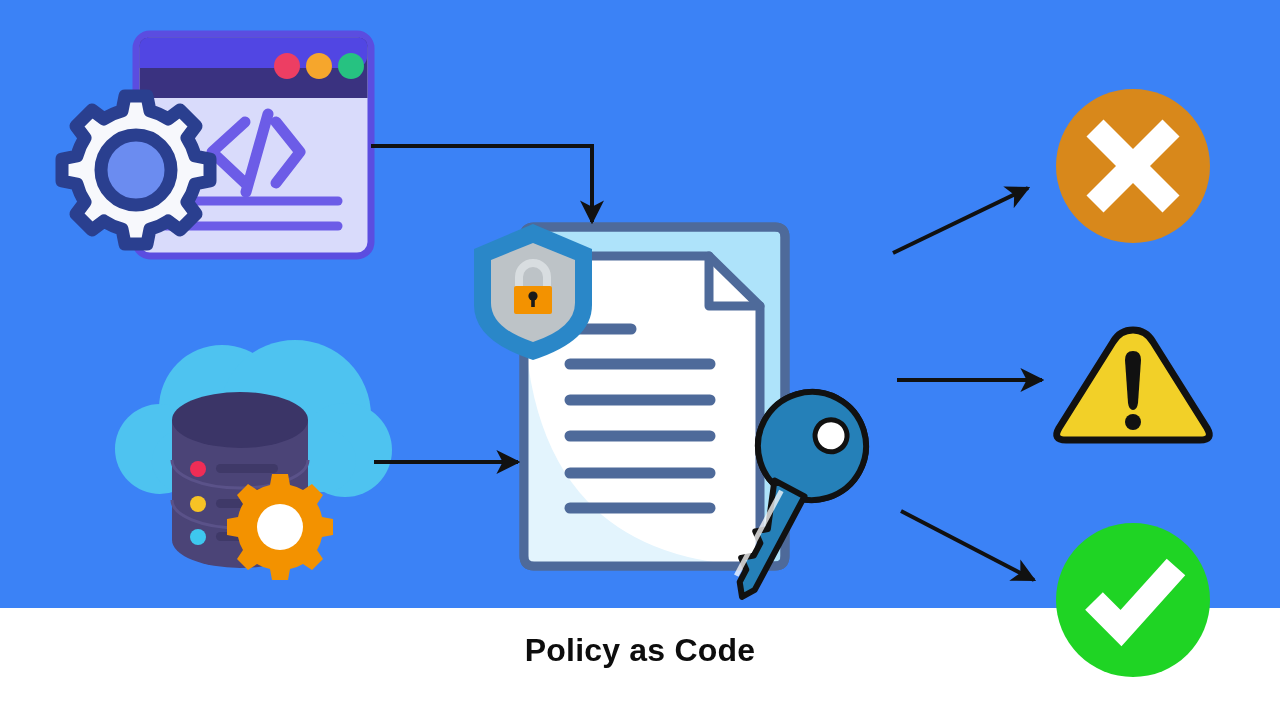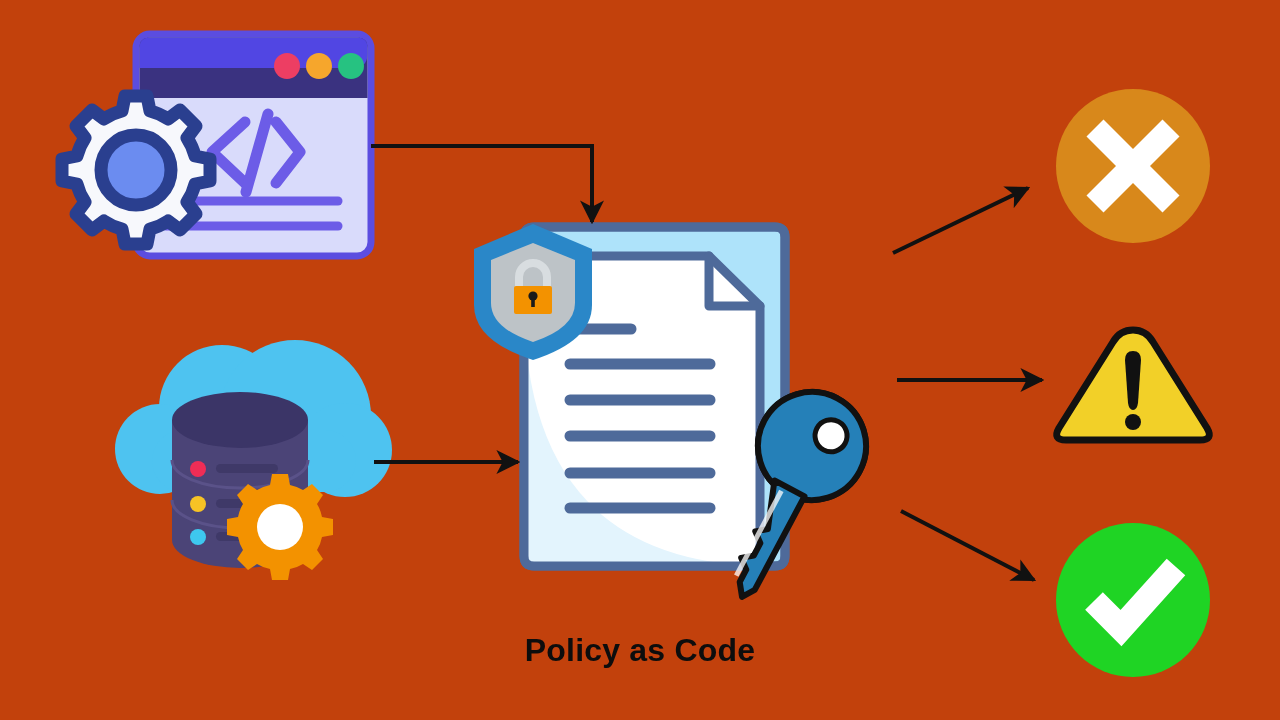--- a/index.html
+++ b/index.html
@@ -9,22 +9,22 @@
   }
   body {
     width: 1280px;
     height: 720px;
     font-family: "Liberation Sans", sans-serif;
     overflow: hidden;
   }
   #stage {
     position: relative;
     width: 1280px;
-    height: 720px;
-    background: #c2410c;
+    height: 608px;
+    background: #3b82f6;
   }
   #diagram-svg {
     position: absolute;
     left: 0; top: 0;
     width: 1280px;
     height: 720px;
   }
   .caption {
     position: absolute;
     left: 0;

